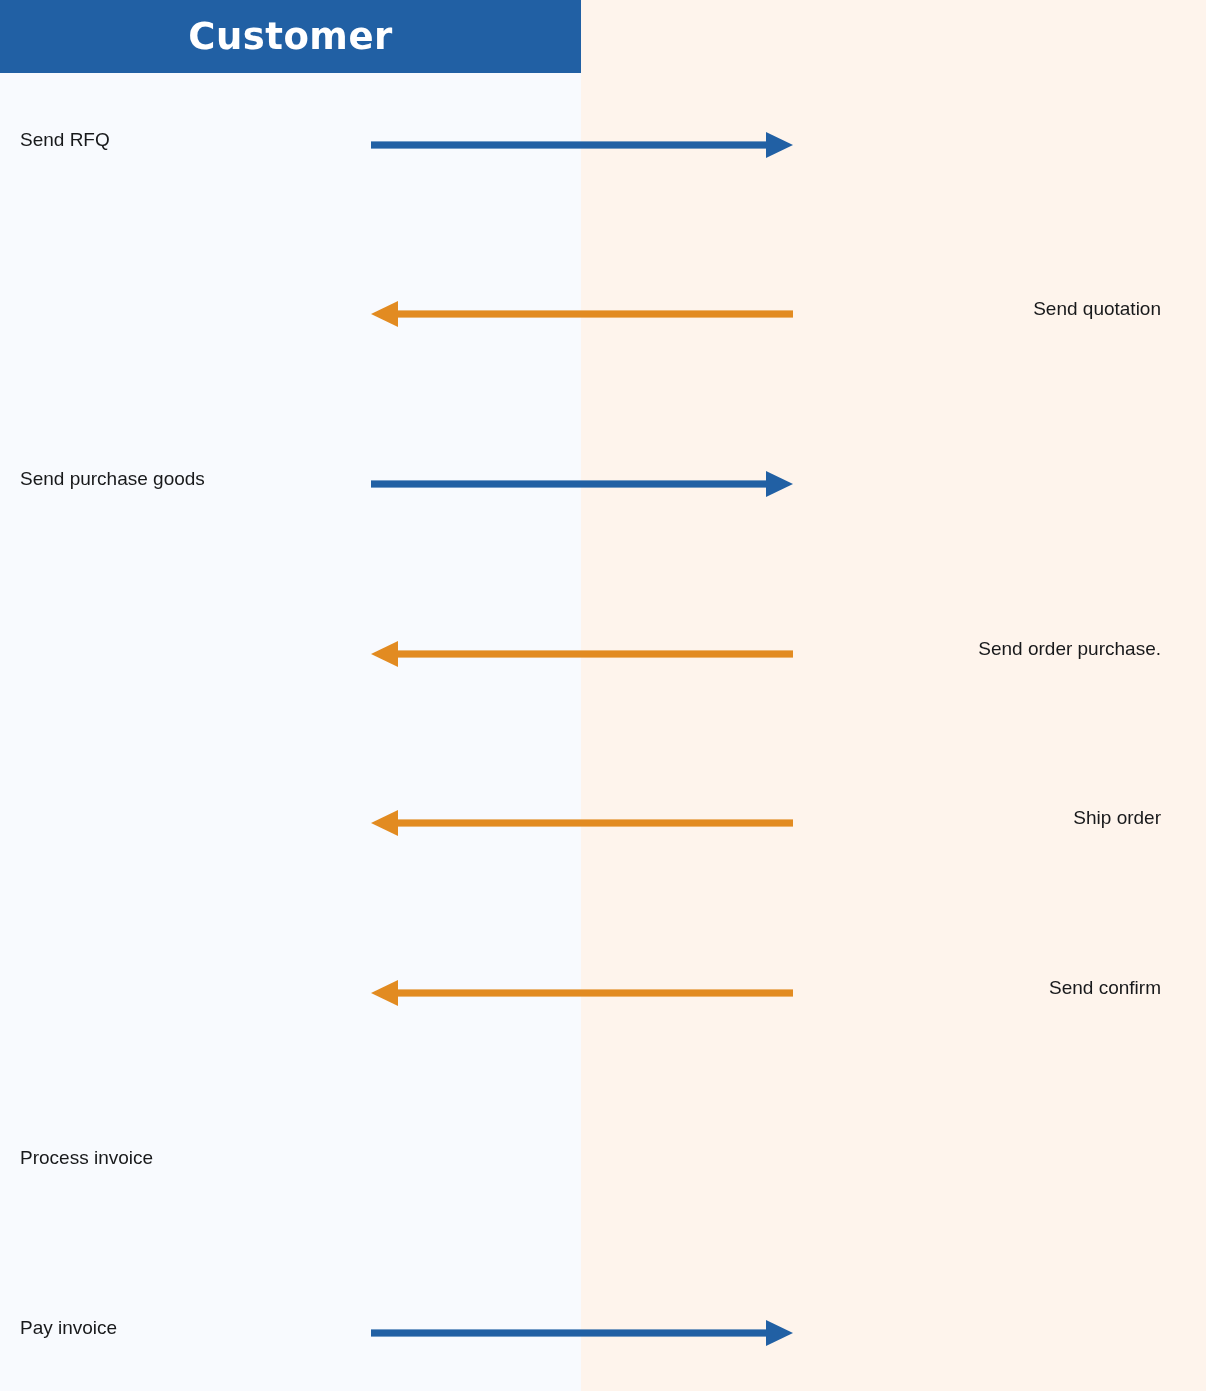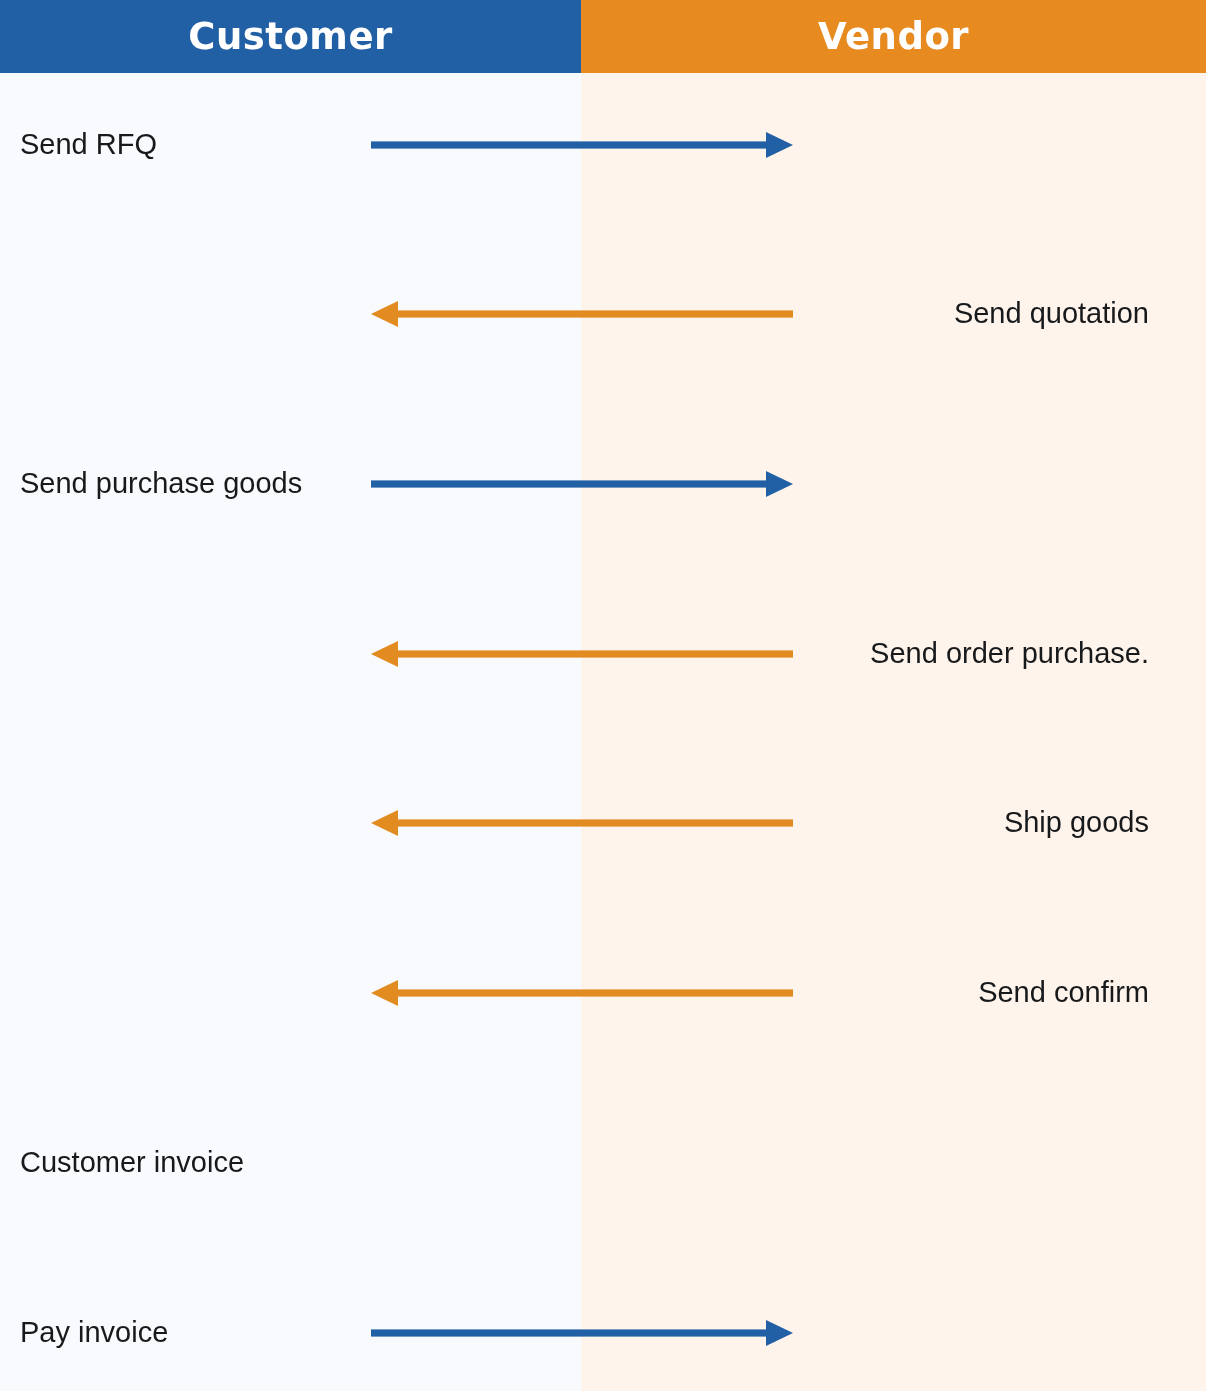--- a/index.html
+++ b/index.html
@@ -53,33 +53,33 @@
   
   .msg-row {
     position: absolute;
     left: 0;
     width: 1206px;
     height: 0;
   }
 
   .msg-label {
     position: absolute;
-    font-size: 29px;
+    font-size: 19px;
     color: #18191b;
     line-height: 1;
     white-space: nowrap;
     font-family: "Liberation Sans", sans-serif;
   }
   .msg-label.side-left {
     left: 20px;
     top: -15px;
     text-align: left;
   }
   .msg-label.side-right {
-    right: 57px;
+    right: 45px;
     top: -15px;
     text-align: right;
   }
 
   
   .arrow-svg {
     position: absolute;
     left: 360px;
     top: -22px;
     width: 445px;
@@ -92,23 +92,20 @@
 
 <div id="diagram">
 
   <div class="lane-bg left"></div>
   <div class="lane-bg right"></div>
 
   <div class="lane-header left">
     <span class="lane-header-label">Customer</span>
   </div>
 
-  <div class="lane-header right">
-    <span class="lane-header-label">Vendor</span>
-  </div>
 
   <div id="messages-container">
       <div class="msg-row" style="top: 145px;">
         <div class="msg-label side-left">Send RFQ</div>
         <svg class="arrow-svg" viewBox="0 0 445 44">
           <g fill="#2160a4" stroke="none">
             <rect x="11" y="18.4" width="395" height="7.2"></rect>
             <polygon points="406,9 433,22 406,35"></polygon>
           </g>
         </svg>
@@ -134,39 +131,39 @@
       <div class="msg-row" style="top: 654px;">
         <div class="msg-label side-right">Send order purchase.</div>
         <svg class="arrow-svg" viewBox="0 0 445 44">
           <g fill="#e28b21" stroke="none">
             <rect x="38" y="18.4" width="395" height="7.2"></rect>
             <polygon points="38,9 11,22 38,35"></polygon>
           </g>
         </svg>
       </div>
       <div class="msg-row" style="top: 823px;">
-        <div class="msg-label side-right">Ship goods</div>
+        <div class="msg-label side-right">Ship order</div>
         <svg class="arrow-svg" viewBox="0 0 445 44">
           <g fill="#e28b21" stroke="none">
             <rect x="38" y="18.4" width="395" height="7.2"></rect>
             <polygon points="38,9 11,22 38,35"></polygon>
           </g>
         </svg>
       </div>
       <div class="msg-row" style="top: 993px;">
         <div class="msg-label side-right">Send confirm</div>
         <svg class="arrow-svg" viewBox="0 0 445 44">
           <g fill="#e28b21" stroke="none">
             <rect x="38" y="18.4" width="395" height="7.2"></rect>
             <polygon points="38,9 11,22 38,35"></polygon>
           </g>
         </svg>
       </div>
       <div class="msg-row" style="top: 1163px;">
-        <div class="msg-label side-left">Customer invoice</div>
+        <div class="msg-label side-left">Process invoice</div>
       </div>
       <div class="msg-row" style="top: 1333px;">
         <div class="msg-label side-left">Pay invoice</div>
         <svg class="arrow-svg" viewBox="0 0 445 44">
           <g fill="#2160a4" stroke="none">
             <rect x="11" y="18.4" width="395" height="7.2"></rect>
             <polygon points="406,9 433,22 406,35"></polygon>
           </g>
         </svg>
       </div>

